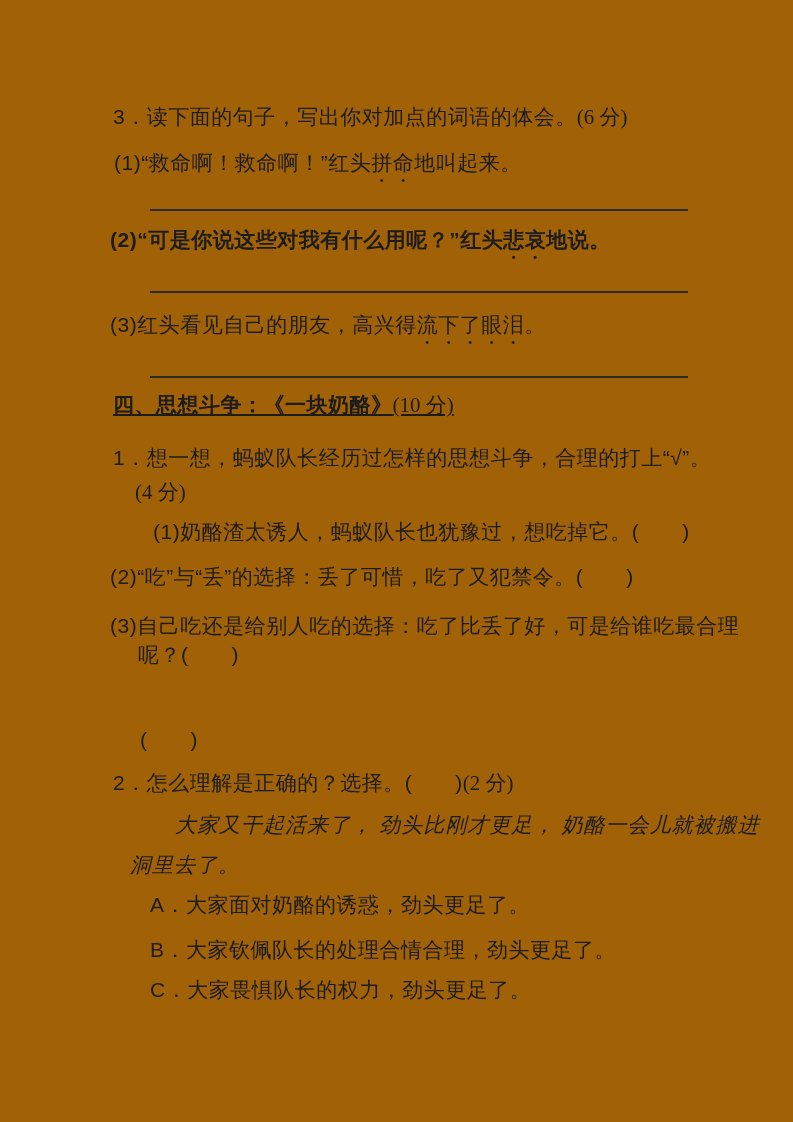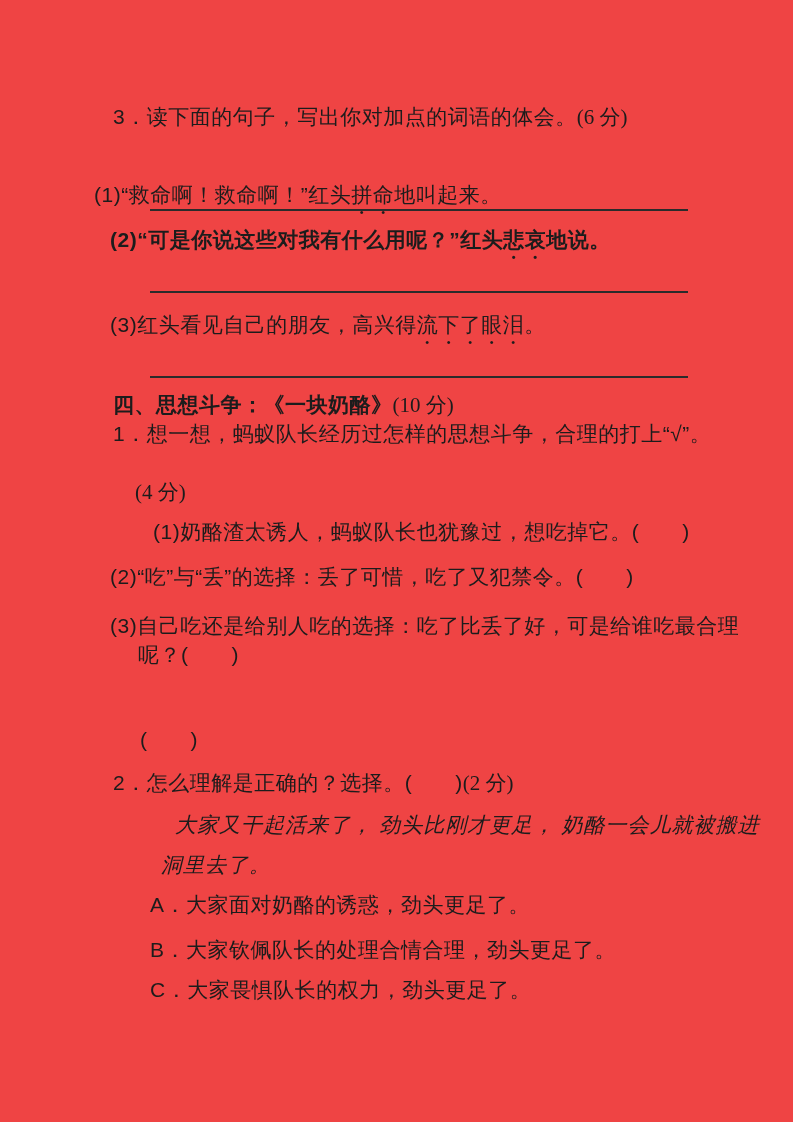--- a/index.html
+++ b/index.html
@@ -1,33 +1,33 @@
 <!DOCTYPE html>
 <html><head>
 <meta charset="utf-8">
 <style>
   html, body { margin: 0; padding: 0; background: #ffffff; }
   .page {
     position: relative;
     width: 793px;
     height: 1122px;
-    background: #ef4444;
+    background: #a16207;
     color: #1c1c1c;
     font-family: "Liberation Sans", "DejaVu Sans", sans-serif;
     font-size: 21px;
     letter-spacing: 0.5px;
     overflow: hidden;
   }
   .ln {
     position: absolute;
     white-space: nowrap;
     line-height: 32px;
     height: 32px;
   }
-  .bold { font-weight: bold; }
+  .bold { font-weight: bold; text-decoration: underline; }
   .score {
     font-family: "Liberation Serif", "DejaVu Serif", serif;
     font-weight: normal;
     letter-spacing: 0;
   }
   .kai {
     font-family: "Liberation Serif", "DejaVu Serif", serif;
     font-style: italic;
     letter-spacing: 1px;
   }
@@ -45,45 +45,45 @@
     border-top: 2px solid #2b2b2b;
   }
 </style>
 </head>
 <body>
 
 <div class="page">
 
   <div class="ln" style="top:101px; left:113px;"><span>3．读下面的句子，写出你对加点的词语的体会。</span><span class="score">(6 分)</span></div>
 
-  <div class="ln" style="top:147px; left:94px;margin-top:32px;"><span>(1)“救命啊！救命啊！”红头</span><span class="emph">拼命</span><span>地叫起来。</span></div>
+  <div class="ln" style="top:147px; left:114px;"><span>(1)“救命啊！救命啊！”红头</span><span class="emph">拼命</span><span>地叫起来。</span></div>
 
   <div class="blank" style="top:209px;"></div>
 
   <div class="ln" style="top:224px; left:110px;font-weight:bold;"><span>(2)“可是你说这些对我有什么用呢？”红头</span><span class="emph">悲哀</span><span>地说。</span></div>
 
   <div class="blank" style="top:291px;"></div>
 
   <div class="ln" style="top:309px; left:110px;"><span>(3)红头看见自己的朋友，高兴得</span><span class="emph">流下了眼泪</span><span>。</span></div>
 
   <div class="blank" style="top:376px;"></div>
 
   <div class="ln bold" style="top:389px; left:113px;"><span>四、思想斗争：《一块奶酪》</span><span class="score">(10 分)</span></div>
 
-  <div class="ln" style="top:418px; left:113px;">1．想一想，蚂蚁队长经历过怎样的思想斗争，合理的打上“√”。</div>
+  <div class="ln" style="top:442px; left:113px;">1．想一想，蚂蚁队长经历过怎样的思想斗争，合理的打上“√”。</div>
   <div class="ln score" style="top:476px; left:135px;">(4 分)</div>
 
   <div class="ln" style="top:516px; left:110px;margin-left:43px;">(1)奶酪渣太诱人，蚂蚁队长也犹豫过，想吃掉它。(　　)</div>
   <div class="ln" style="top:561px; left:110px;">(2)“吃”与“丢”的选择：丢了可惜，吃了又犯禁令。(　　)</div>
   <div class="ln" style="top:602px; left:110px;margin-top:8px;">(3)自己吃还是给别人吃的选择：吃了比丢了好，可是给谁吃最合理</div>
   <div class="ln" style="top:639px; left:138px;">呢？(　　)</div>
   <div class="ln" style="top:724px; left:140px;">(　　)</div>
 
   <div class="ln" style="top:767px; left:113px;text-align:right;"><span>2．怎么理解是正确的？选择。(　　)</span><span class="score">(2 分)</span></div>
 
   <div class="ln kai" style="top:809px; left:175px;font-style:italic;">大家又干起活来了， 劲头比刚才更足， 奶酪一会儿就被搬进</div>
-  <div class="ln kai" style="top:849px; left:130px;margin-left:31px;">洞里去了。</div>
+  <div class="ln kai" style="top:849px; left:130px;">洞里去了。</div>
 
   <div class="ln" style="top:934px; left:150px;">B．大家钦佩队长的处理合情合理，劲头更足了。</div>
   <div class="ln" style="top:889px; left:150px;">A．大家面对奶酪的诱惑，劲头更足了。</div>
   <div class="ln" style="top:974px; left:150px;">C．大家畏惧队长的权力，劲头更足了。</div>
 
 </div>
 
 </body></html>

